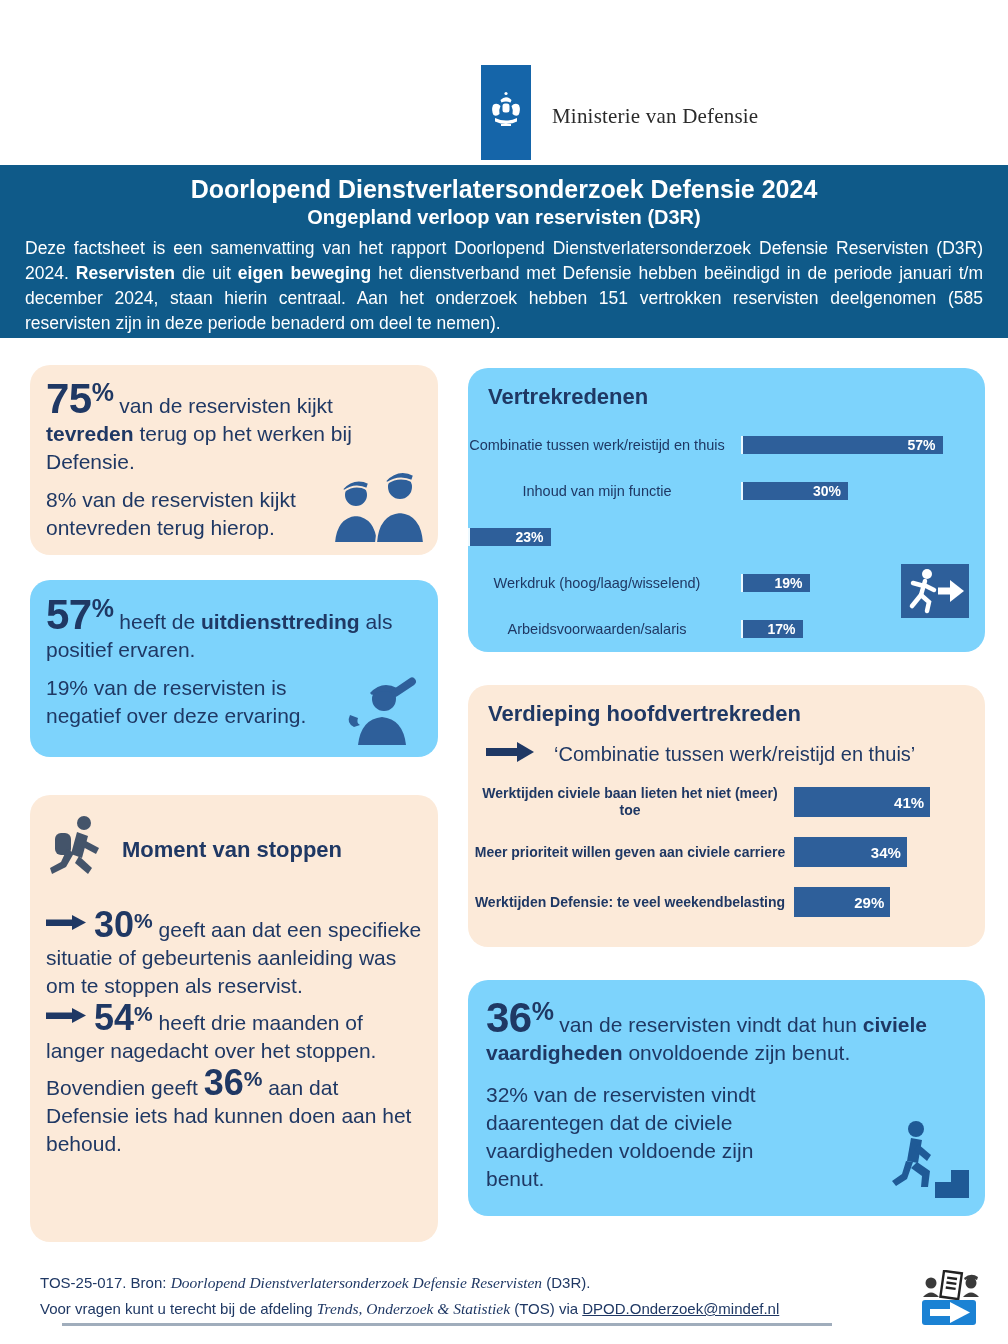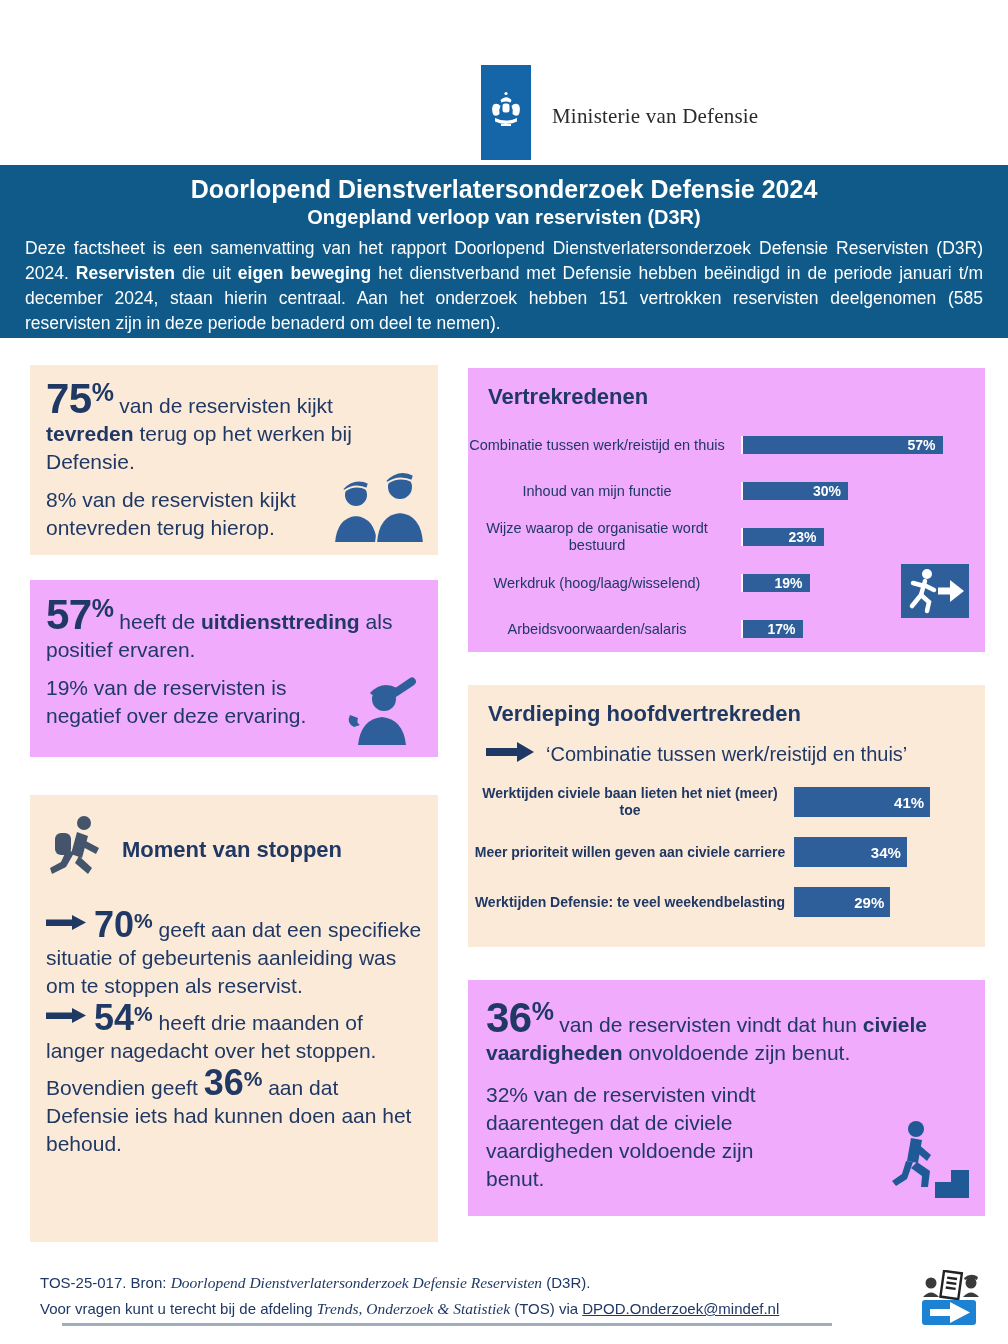--- a/index.html
+++ b/index.html
@@ -13,23 +13,23 @@
               font-size:21px;color:#2b2b2b;letter-spacing:.2px;}
 
   
   .band{position:absolute;left:0;top:165px;width:1008px;height:173px;background:#0f5a89;color:#fff;box-sizing:border-box;}
   .band h1{margin:9px 0 1px;text-align:center;font-size:25px;line-height:30px;font-weight:700;}
   .band h2{margin:0 0 7px;text-align:center;font-size:20px;line-height:24px;font-weight:700;}
   .band p{margin:0 25px;font-size:17.5px;line-height:25px;text-align:justify;font-weight:400;}
   .band p b{font-weight:700;}
 
   
-  .box{position:absolute;box-sizing:border-box;color:#1f3864;}
+  .box{position:absolute;box-sizing:border-box;color:#1f3864;border-radius:20px;}
   .peach{background:#fcead9;}
-  .lblue{background:#f0abfc;}
+  .lblue{background:#7dd3fc;}
   .box p{margin:0;font-size:21px;line-height:28px;}
   .stat{font-weight:700;font-size:42px;line-height:1;letter-spacing:-.5px;}
   .stat .pct{font-size:25px;vertical-align:12px;}
   .stat-sm{font-weight:700;font-size:36px;line-height:1;}
   .stat-sm .pct{font-size:21px;vertical-align:9px;}
   .gap{height:10px;}
 
   
   #box-satisfaction{left:30px;top:365px;width:408px;height:190px;padding:13px 16px;}
   #box-satisfaction .p2{width:268px;}
@@ -52,21 +52,21 @@
 
   .chart-title{font-size:22px;font-weight:700;padding:16px 0 0 20px;margin:0;}
   .rows-a{margin-top:12px;}
   .crow{display:flex;align-items:center;min-height:46px;}
   .clabel{width:258px;text-align:center;font-size:14.5px;line-height:17px;padding-right:15px;flex:none;}
   .barwrap{border-left:2px solid rgba(255,255,255,.85);flex:1;display:flex;align-items:center;}
   .bar{height:18px;background:#2e5f9a;color:#fff;font-size:14px;font-weight:600;display:flex;
        align-items:center;justify-content:flex-end;padding-right:7px;box-sizing:border-box;}
   .exit-icon{position:absolute;right:16px;top:196px;}
 
-  .quote-row{display:flex;align-items:center;gap:12px;margin:14px 0 10px 18px;}
+  .quote-row{display:flex;align-items:center;gap:20px;margin:14px 0 10px 18px;}
   .quote{font-size:20px;line-height:24px;}
   .rows-b .crow{min-height:50px;}
   .clabel-b{width:312px;text-align:center;font-size:14px;font-weight:700;line-height:17px;padding:0 8px 0 6px;flex:none;}
   .bar-b{height:30px;font-size:15px;padding-right:6px;}
 
   
   .footer{position:absolute;left:40px;top:1270px;font-size:15px;line-height:26px;color:#1f3864;}
   .footer i{font-family:"Liberation Serif",serif;font-size:15.5px;}
   .footer a{color:#1f3864;text-decoration:underline;}
   .tos-logo{position:absolute;left:920px;top:1270px;}
@@ -148,21 +148,21 @@
             <path d="M28 38 l-8 14 l-14 7 l-2 -6 l11 -6 l6 -13 z"></path>
           </g>
         </svg>
       </span>
       <span class="stop-title">Moment van stoppen</span>
     </div>
 
     <p class="stop-item"><span class="arrow-inline"><svg width="40" height="17" viewBox="0 0 40 17">
             <rect y="5.5" width="27" height="6.5" fill="#1f3864"></rect>
             <polygon points="26,1 40,8.5 26,16" fill="#1f3864"></polygon>
-          </svg></span><span class="stat-sm"><span>70</span><span class="pct">%</span></span><span> geeft aan dat een specifieke situatie of gebeurtenis aanleiding was om te stoppen als reservist.</span></p>
+          </svg></span><span class="stat-sm"><span>30</span><span class="pct">%</span></span><span> geeft aan dat een specifieke situatie of gebeurtenis aanleiding was om te stoppen als reservist.</span></p>
 
     <p class="stop-item"><span class="arrow-inline"><svg width="40" height="17" viewBox="0 0 40 17">
             <rect y="5.5" width="27" height="6.5" fill="#1f3864"></rect>
             <polygon points="26,1 40,8.5 26,16" fill="#1f3864"></polygon>
           </svg></span><span class="stat-sm"><span>54</span><span class="pct">%</span></span><span> heeft drie maanden of langer nagedacht over het stoppen.</span></p>
 
     <p class="stop-item"><span>Bovendien geeft </span><span class="stat-sm"><span>36</span><span class="pct">%</span></span><span> aan dat Defensie iets had kunnen doen aan het behoud.</span></p>
   </div>
 
   <div class="box lblue" id="box-reasons">
@@ -174,21 +174,20 @@
             <div class="bar" style="width: 199.5px;">57%</div>
           </div>
       </div>
       <div class="crow">
         <div class="clabel">Inhoud van mijn functie</div>
         <div class="barwrap">
             <div class="bar" style="width: 105px;">30%</div>
           </div>
       </div>
       <div class="crow">
-        <div class="clabel">Wijze waarop de organisatie wordt bestuurd</div>
         <div class="barwrap">
             <div class="bar" style="width: 80.5px;">23%</div>
           </div>
       </div>
       <div class="crow">
         <div class="clabel">Werkdruk (hoog/laag/wisselend)</div>
         <div class="barwrap">
             <div class="bar" style="width: 66.5px;">19%</div>
           </div>
       </div>

